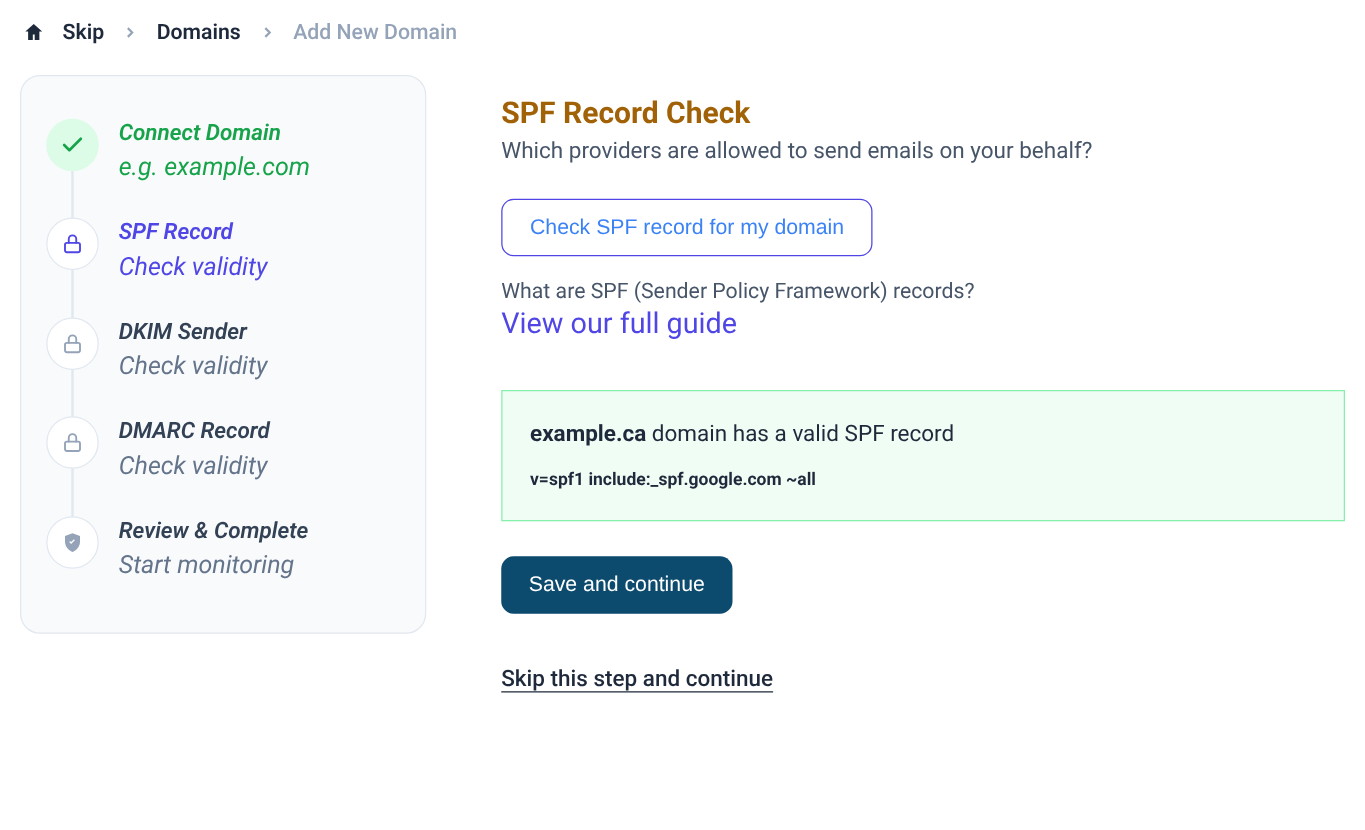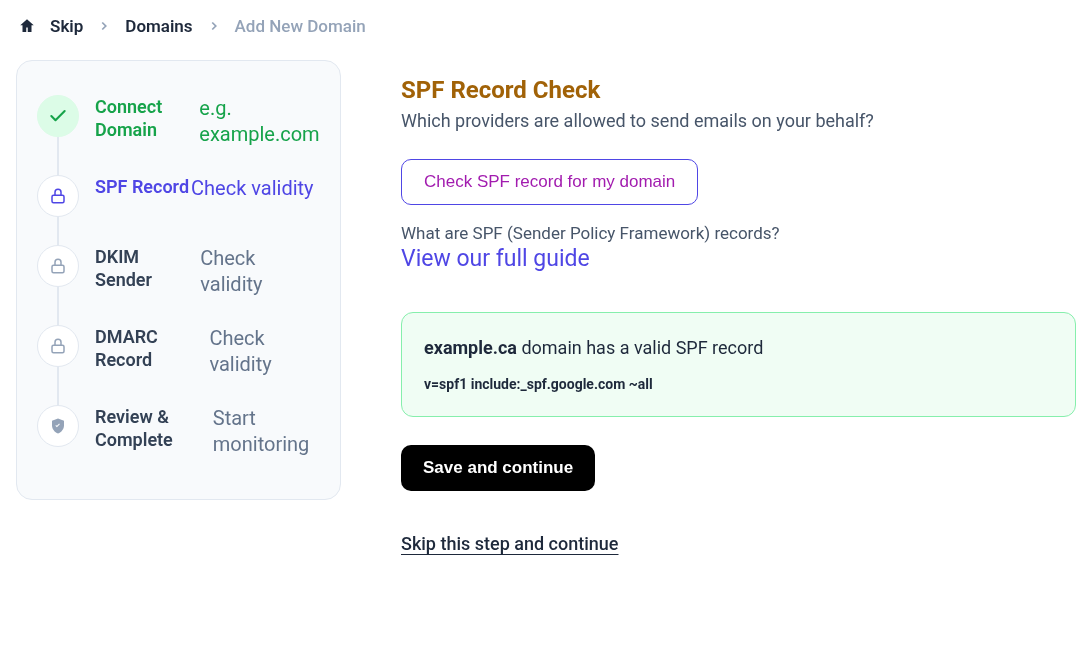--- a/index.html
+++ b/index.html
@@ -100,23 +100,24 @@
       border: 1px solid #e2e8f0;
       color: #4f46e5;
     }
     .step-icon.pending {
       background: #ffffff;
       border: 1px solid #e2e8f0;
       color: #94a3b8;
     }
     .step-text {
       display: flex;
-      flex-direction: row;
+      flex-direction: column;
       gap: 2px;
       padding-top: 0px;
+      font-style: italic;
     }
     .step-title {
       font-size: 18px;
       font-weight: 600;
       color: #334155;
       line-height: 1.3;
     }
     .step-sub {
       font-size: 20px;
       color: #64748b;
@@ -138,21 +139,21 @@
       margin-bottom: 6px;
     }
     .page-subtitle {
       font-size: 18px;
       color: #475569;
       margin-bottom: 28px;
     }
     .outline-btn {
       display: inline-block;
       border: 1.5px solid #4f46e5;
-      color: #a21caf;
+      color: #3b82f6;
       background: #ffffff;
       border-radius: 10px;
       padding: 12px 22px;
       font-size: 17px;
       font-weight: 500;
       cursor: pointer;
       margin-bottom: 18px;
     }
     .help-text {
       font-size: 17px;
@@ -163,46 +164,46 @@
       font-size: 23px;
       color: #4f46e5;
       text-decoration: none;
       cursor: pointer;
       display: inline-block;
       margin-bottom: 40px;
     }
     .result-box {
       border: 1px solid #86efac;
       background: #f0fdf4;
-      border-radius: 12px;
+      border-radius: 0;
       padding: 24px 22px;
       margin-bottom: 28px;
     }
     .result-line1 {
       font-size: 18px;
       margin-bottom: 18px;
       color: #1e293b;
     }
     .result-domain {
       font-weight: 700;
     }
     .result-spf {
       font-size: 14px;
       font-weight: 700;
       color: #1e293b;
     }
     .primary-btn {
       display: inline-block;
-      background: #000000;
+      background: #0c4a6e;
       color: #ffffff;
       border: none;
       border-radius: 10px;
       padding: 13px 22px;
       font-size: 17px;
-      font-weight: 700;
+      font-weight: 400;
       cursor: pointer;
       margin-bottom: 42px;
     }
     .skip-link {
       font-size: 18px;
       color: #1e293b;
       text-decoration: underline;
       text-underline-offset: 4px;
       cursor: pointer;
       font-weight: 500;

